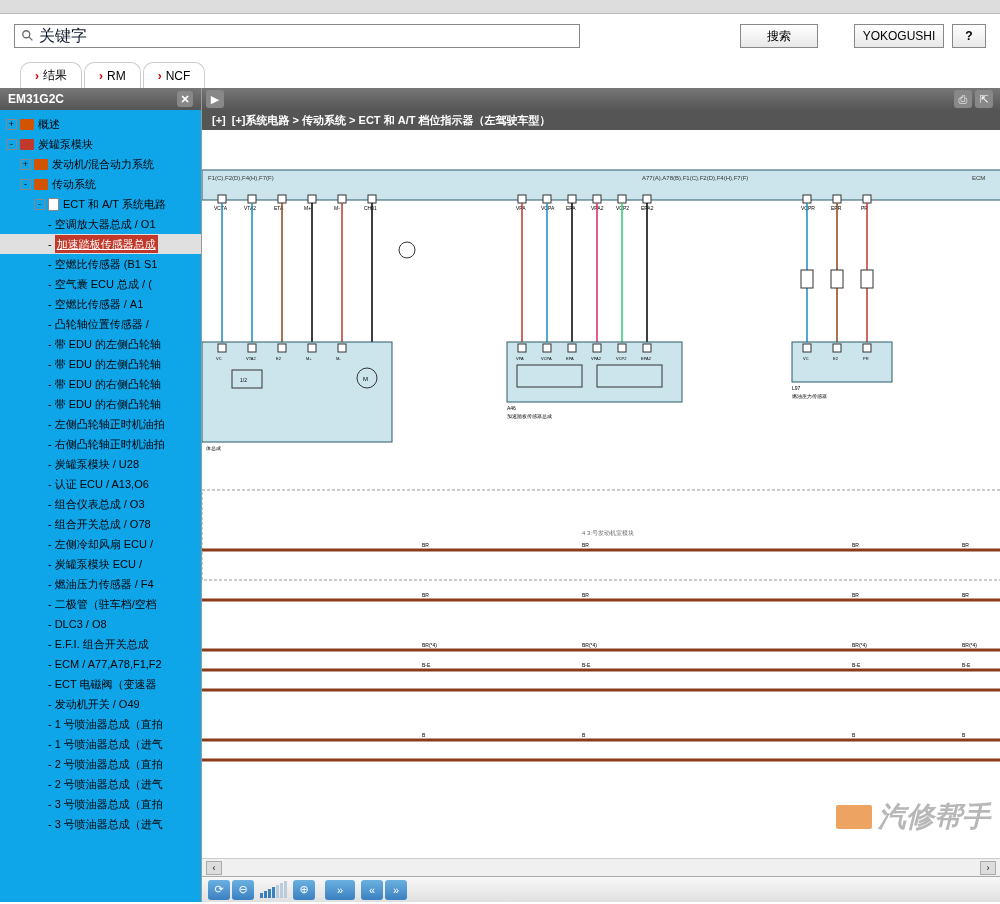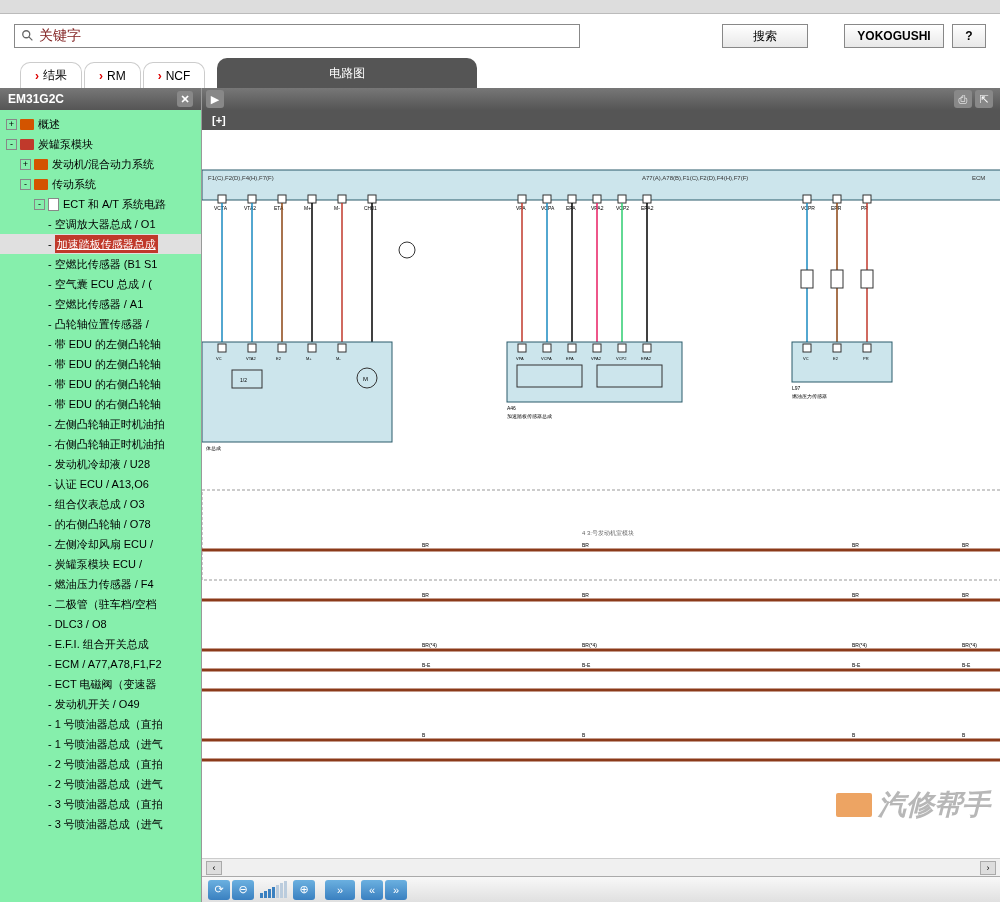--- a/index.html
+++ b/index.html
@@ -1,31 +1,31 @@
 <!DOCTYPE html>
 <html><head>
 <meta charset="utf-8">
 <style>
 * { box-sizing: border-box; margin: 0; padding: 0; }
 body { font-family: Arial, "Microsoft YaHei", sans-serif; font-size: 11px; background: #fff; width: 1000px; height: 904px; overflow: hidden; position: relative; }
 .toolbar-top { height: 14px; background: #ddd; border-bottom: 1px solid #bbb; }
 .search-bar { height: 44px; background: #fff; padding: 8px 14px; display: flex; align-items: center; gap: 8px; }
-.search-input { flex: 0 0 566px; height: 24px; border: 1px solid #888; padding: 0 6px; display: flex; align-items: center; color: #7f1d1d; font-size: 14px; background: #fff; }
+.search-input { flex: 0 0 566px; height: 24px; border: 1px solid #888; padding: 0 6px; display: flex; align-items: center; color: #0f172a; font-size: 16px; background: #fff; }
 .search-icon { width: 14px; height: 14px; margin-right: 4px; }
 .btn { height: 24px; padding: 0 16px; border: 1px solid #888; background: linear-gradient(#fff,#e8e8e8); font-size: 12px; display: flex; align-items: center; justify-content: center; cursor: pointer; }
-.btn-search { width: 86px; }
-.btn-yoko { width: 100px; font-weight: bold; }
+.btn-search { width: 78px; }
+.btn-yoko { width: 90px; font-weight: normal; }
 .btn-help { width: 24px; font-weight: bold; }
 .tabs-row { height: 30px; background: #fff; display: flex; align-items: flex-end; padding-left: 20px; }
 .tab { height: 26px; padding: 0 14px; border-radius: 10px 10px 0 0; display: flex; align-items: center; font-size: 12px; margin-right: 2px; cursor: pointer; }
 .tab-light { background: #fff; border: 1px solid #ccc; border-bottom: none; }
 .tab-light .chev { color: #d00; font-weight: bold; margin-right: 4px; }
 .tab-dark { background: #555; color: #fff; width: 260px; justify-content: center; margin-left: 10px; height: 30px; }
 .main { display: flex; height: 814px; }
-.sidebar { width: 202px; background: #86efac; display: flex; flex-direction: column; border-right: 1px solid #999; }
+.sidebar { width: 202px; background: #0ea5e9; display: flex; flex-direction: column; border-right: 1px solid #999; }
 .side-header { height: 22px; background: linear-gradient(#777,#555); color: #fff; font-size: 12px; font-weight: bold; display: flex; align-items: center; padding: 0 8px; justify-content: space-between; }
 .close-x { width: 16px; height: 16px; background: #888; border-radius: 3px; color: #fff; display: flex; align-items: center; justify-content: center; font-size: 11px; cursor: pointer; }
 .tree { flex: 1; overflow: hidden; padding: 4px 0; font-size: 11px; line-height: 18px; }
 .tree-item { display: flex; align-items: center; padding: 1px 4px; white-space: nowrap; cursor: pointer; }
 .tree-item.lv1 { padding-left: 6px; }
 .tree-item.lv2 { padding-left: 20px; }
 .tree-item.lv3 { padding-left: 34px; }
 .tree-item.lv4 { padding-left: 48px; }
 .tree-item.selected { background: #e0e0e0; }
 .tree-item.selected .lbl { background: #c0392b; color: #fff; text-decoration: underline; padding: 0 2px; }
@@ -41,21 +41,21 @@
 .title-bar { height: 20px; background: #555; color: #fff; font-size: 11px; font-weight: bold; display: flex; align-items: center; padding: 0 10px; }
 .diagram-area { flex: 1; background: #fff; position: relative; overflow: hidden; }
 .diagram-svg { position: absolute; top: 0; left: 0; }
 .hscroll { height: 18px; background: #f0f0f0; border-top: 1px solid #ccc; display: flex; align-items: center; justify-content: space-between; padding: 0 4px; }
 .scroll-arrow { width: 16px; height: 14px; background: #ddd; border: 1px solid #aaa; display:flex; align-items:center; justify-content:center; font-size:9px; cursor: pointer; }
 .bottom-bar { height: 26px; background: linear-gradient(#f8f8f8,#e0e0e0); border-top: 1px solid #aaa; display: flex; align-items: center; padding: 0 6px; gap: 2px; }
 .bb-btn { width: 22px; height: 20px; background: linear-gradient(#6bb0e0,#3a80c0); border-radius: 3px; display:flex; align-items:center; justify-content:center; color:#fff; font-size:11px; cursor:pointer; }
 .bb-btn.wide { width: 30px; }
 .zoom-bars { display:flex; align-items:flex-end; gap:1px; margin: 0 4px; }
 .zoom-bars span { width:3px; background:#3a80c0; }
-.watermark { position: absolute; right: 10px; bottom: 34px; font-size: 28px; font-weight: bold; color: #999; font-style: italic; opacity: 0.7; display:flex; align-items:center; gap:6px; }
+.watermark { position: absolute; right: 10px; bottom: 22px; font-size: 28px; font-weight: bold; color: #999; font-style: italic; opacity: 0.7; display:flex; align-items:center; gap:6px; }
 .watermark-logo { width: 36px; height: 24px; background: #e67e22; border-radius: 2px; position: relative; }
 </style>
 </head>
 <body>
 
 <div class="toolbar-top"></div>
 
 <div class="search-bar">
   <div class="search-input">
     <svg class="search-icon" viewBox="0 0 16 16">
@@ -77,21 +77,20 @@
       <span>结果</span>
     </div>
   <div class="tab tab-light">
       <span class="chev">›</span>
       <span>RM</span>
     </div>
   <div class="tab tab-light">
       <span class="chev">›</span>
       <span>NCF</span>
     </div>
-  <div class="tab tab-dark">电路图</div>
 </div>
 
 <div class="main">
   <div class="sidebar">
     <div class="side-header">
       <span>EM31G2C</span>
       <span class="close-x">✕</span>
     </div>
     <div class="tree" id="tree">
         <div class="tree-item lv1">
@@ -162,33 +161,33 @@
         <div class="tree-item lv4">
           <span class="dash">-</span>
           <span class="lbl">左侧凸轮轴正时机油拍</span>
         </div>
         <div class="tree-item lv4">
           <span class="dash">-</span>
           <span class="lbl">右侧凸轮轴正时机油拍</span>
         </div>
         <div class="tree-item lv4">
           <span class="dash">-</span>
-          <span class="lbl">发动机冷却液 / U28</span>
+          <span class="lbl">炭罐泵模块 / U28</span>
         </div>
         <div class="tree-item lv4">
           <span class="dash">-</span>
           <span class="lbl">认证 ECU / A13,O6</span>
         </div>
         <div class="tree-item lv4">
           <span class="dash">-</span>
           <span class="lbl">组合仪表总成 / O3</span>
         </div>
         <div class="tree-item lv4">
           <span class="dash">-</span>
-          <span class="lbl">的右侧凸轮轴 / O78</span>
+          <span class="lbl">组合开关总成 / O78</span>
         </div>
         <div class="tree-item lv4">
           <span class="dash">-</span>
           <span class="lbl">左侧冷却风扇 ECU /</span>
         </div>
         <div class="tree-item lv4">
           <span class="dash">-</span>
           <span class="lbl">炭罐泵模块 ECU /</span>
         </div>
         <div class="tree-item lv4">
@@ -249,20 +248,21 @@
   <div class="content">
     <div class="content-toolbar">
       <div class="tb-btn">▶</div>
       <div class="tb-right">
         <div class="tb-btn">⎙</div>
         <div class="tb-btn">⇱</div>
       </div>
     </div>
     <div class="title-bar">
       <span style="margin-right:6px">[+]</span>
+        <span>[+]系统电路 &gt; 传动系统 &gt; ECT 和 A/T 档位指示器（左驾驶车型）</span>
     </div>
     <div class="diagram-area">
       <svg class="diagram-svg" width="800" height="760" id="diag-svg">
           <rect x="0" y="40" width="800" height="30" fill="#cce5ec" stroke="#2a5a6a"></rect>
           <text x="6" y="50" font-size="6" fill="#333">F1(C),F2(D),F4(H),F7(F)</text>
           <text x="440" y="50" font-size="6" fill="#333">A77(A),A78(B),F1(C),F2(D),F4(H),F7(F)</text>
           <text x="770" y="50" font-size="6" fill="#333">ECM</text>
           <rect x="16" y="65" width="8" height="8" fill="#fff" stroke="#333"></rect>
           <text x="12" y="80" font-size="5">VCTA</text>
           <line x1="20" y1="73" x2="20" y2="212" stroke="#1a8ac0" stroke-width="1.5"></line>

